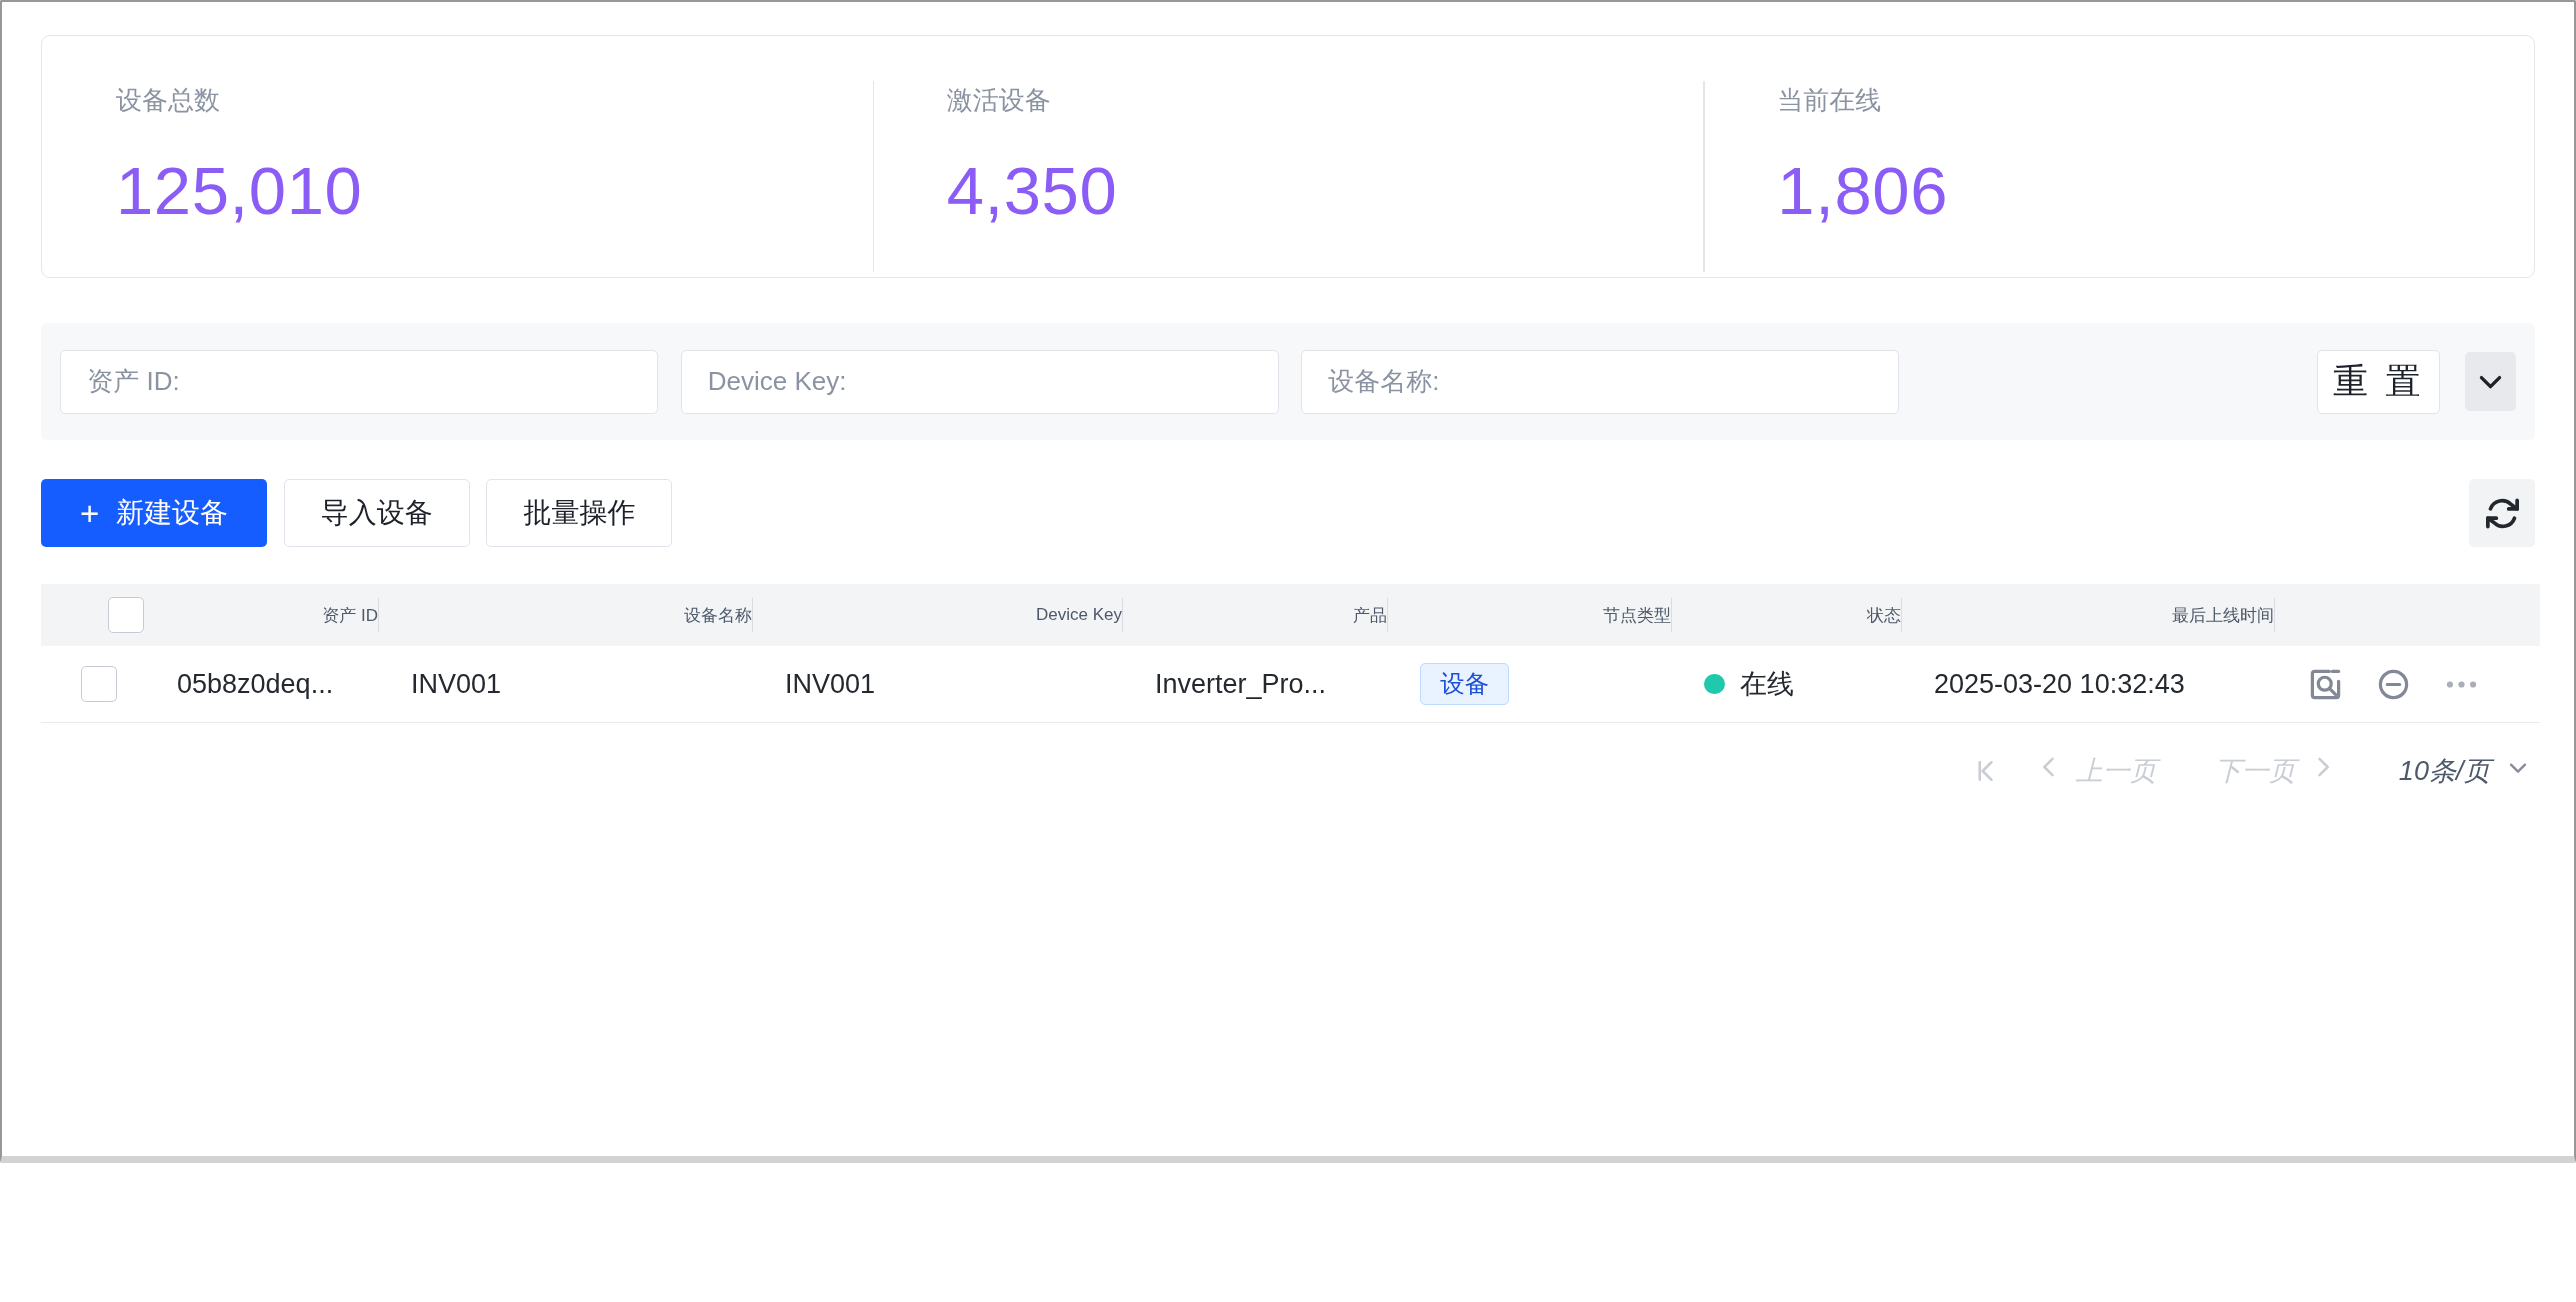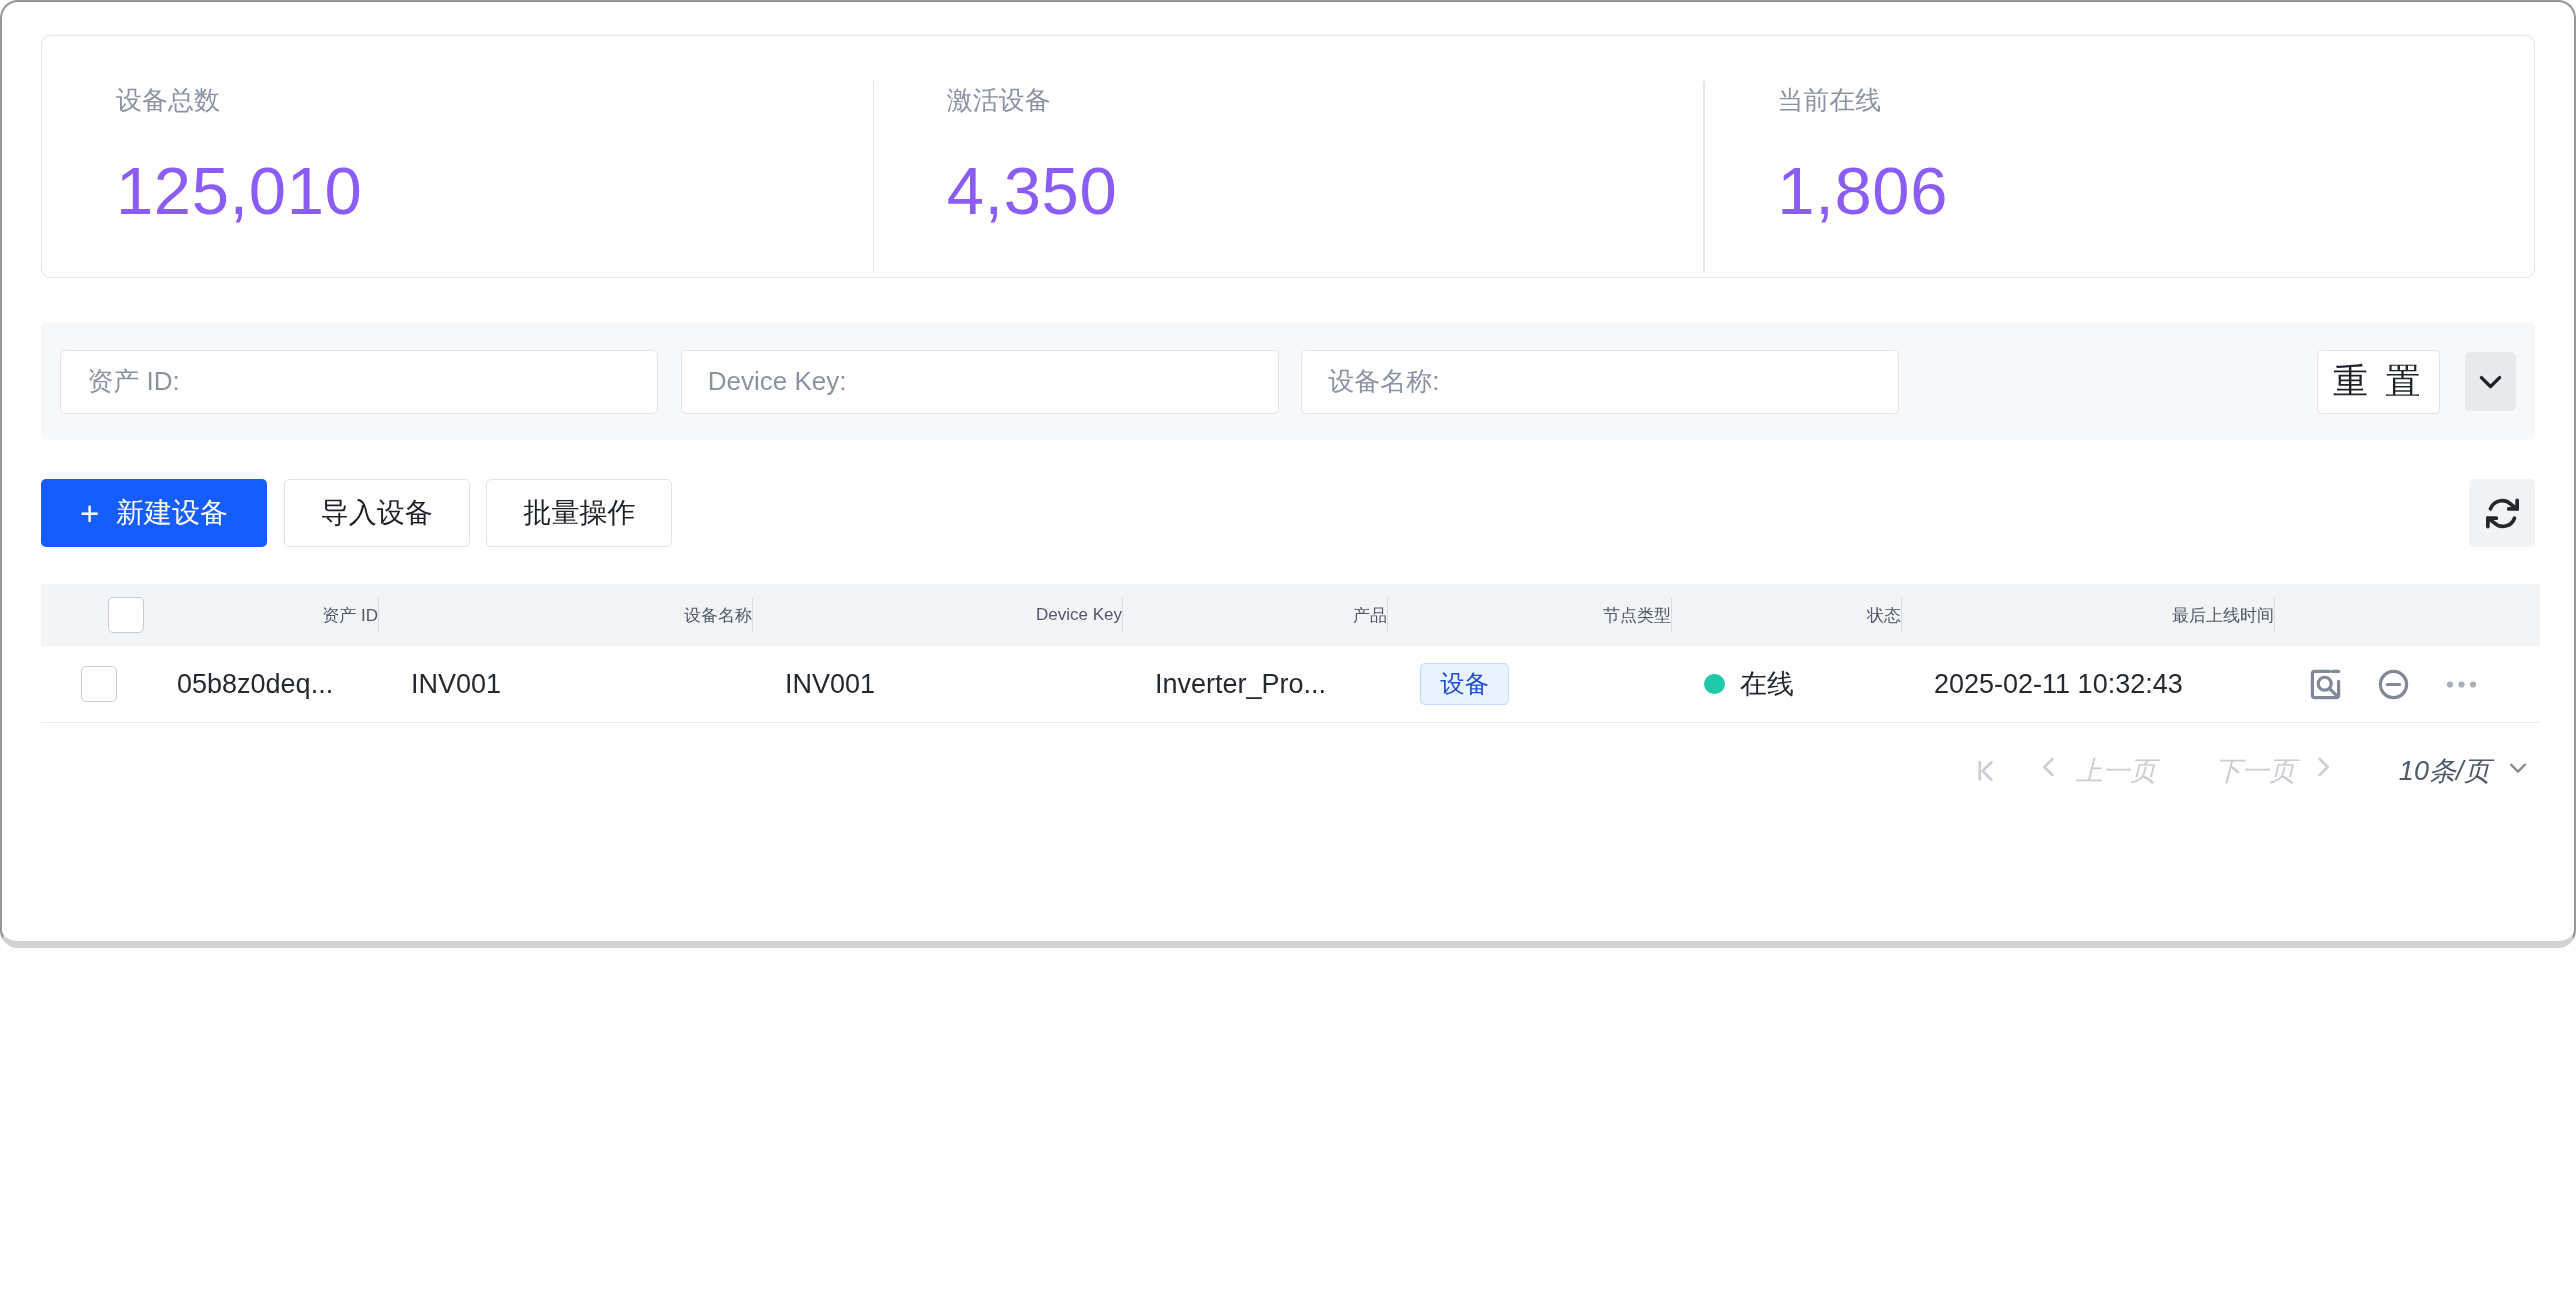--- a/index.html
+++ b/index.html
@@ -4,24 +4,24 @@
 <style>
   * { box-sizing: border-box; margin: 0; padding: 0; }
   html, body { width: 2576px; height: 1302px; }
   body {
     font-family: "Liberation Sans", "DejaVu Sans", sans-serif;
     background: #ffffff;
     color: #1d2129;
     overflow: hidden;
   }
   .frame {
-    width: 2576px; height: 948px;
+    width: 2576px; height: 1163px;
     border: 2.6px solid #979797;
     border-bottom: 7.7px solid #d2d2d2;
-    border-radius: 18px;
+    border-radius: 2px;
     background: #ffffff;
     position: relative;
   }
   .content { padding: 33px 39px 0 39px; }
 
   
   .stats-card {
     height: 243px;
     border: 1.3px solid #e5e6eb;
     border-radius: 9px;
@@ -314,21 +314,21 @@
           <td>Inverter_Pro...</td>
           <td>
             <span class="badge">设备</span>
           </td>
           <td>
             <span class="status-cell">
               <span class="status-dot"></span>
               <span>在线</span>
             </span>
           </td>
-          <td>2025-02-11 10:32:43</td>
+          <td>2025-03-20 10:32:43</td>
           <td>
             <span class="actions-cell">
               <span class="action-icon">
                 <svg width="37" height="37" viewBox="0 0 24 24" fill="none" stroke="#828897" stroke-width="2.1" stroke-linecap="round" stroke-linejoin="round">
                   <path d="M14.5 3.5 H5 a1.5 1.5 0 0 0 -1.5 1.5 v14 a1.5 1.5 0 0 0 1.5 1.5 h14 a1.5 1.5 0 0 0 1.5 -1.5 V10"></path>
                   <path d="M20.5 3.5 h-4"></path>
                   <circle cx="11.5" cy="11.5" r="4.2"></circle>
                   <path d="M14.7 14.7 L18.6 18.6"></path>
                 </svg>
               </span>

